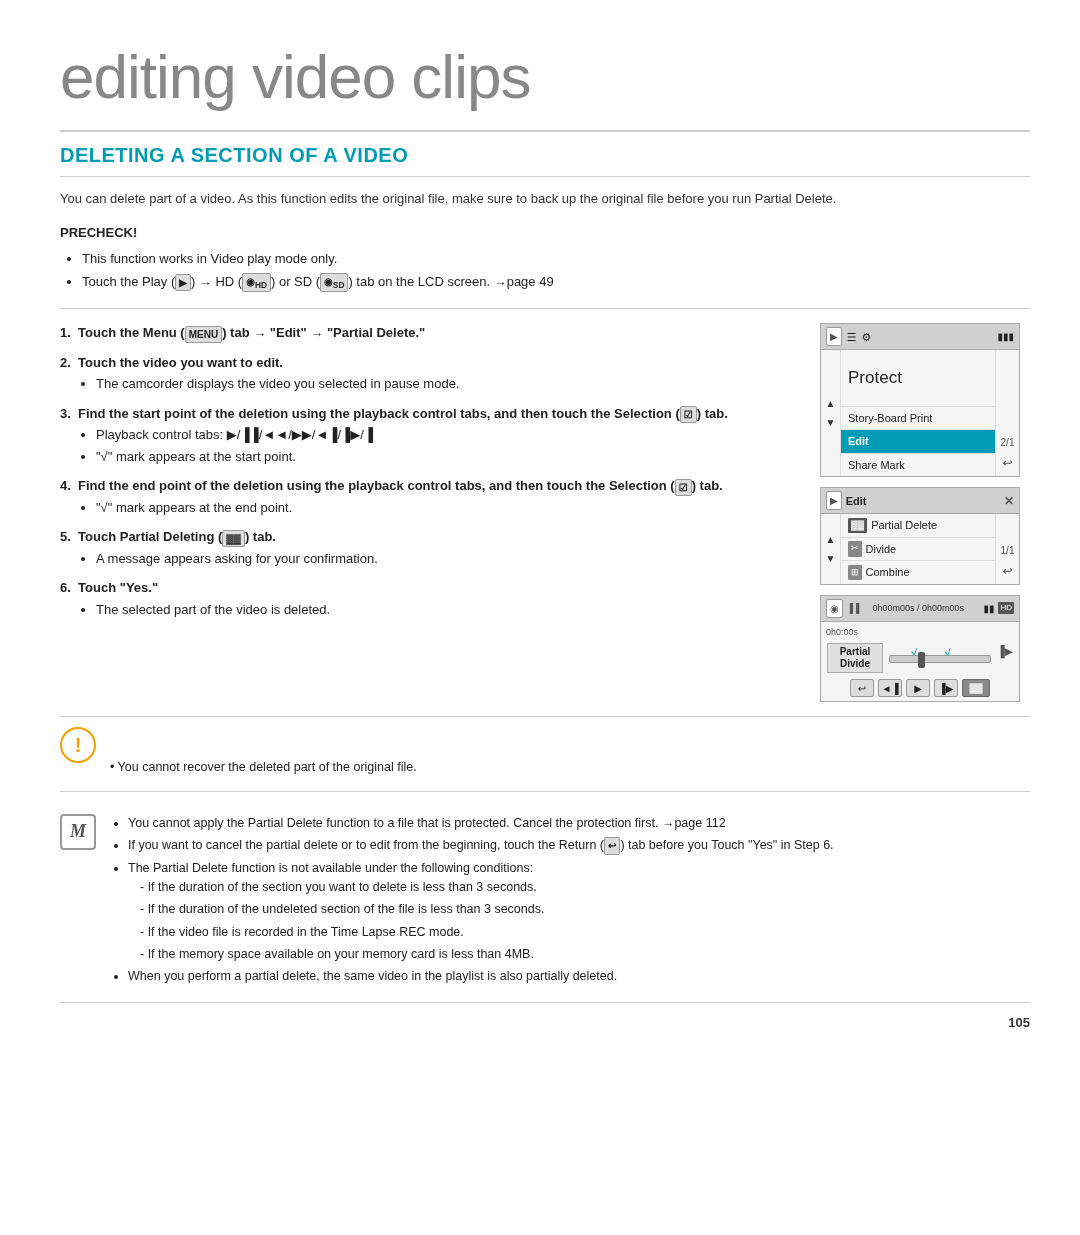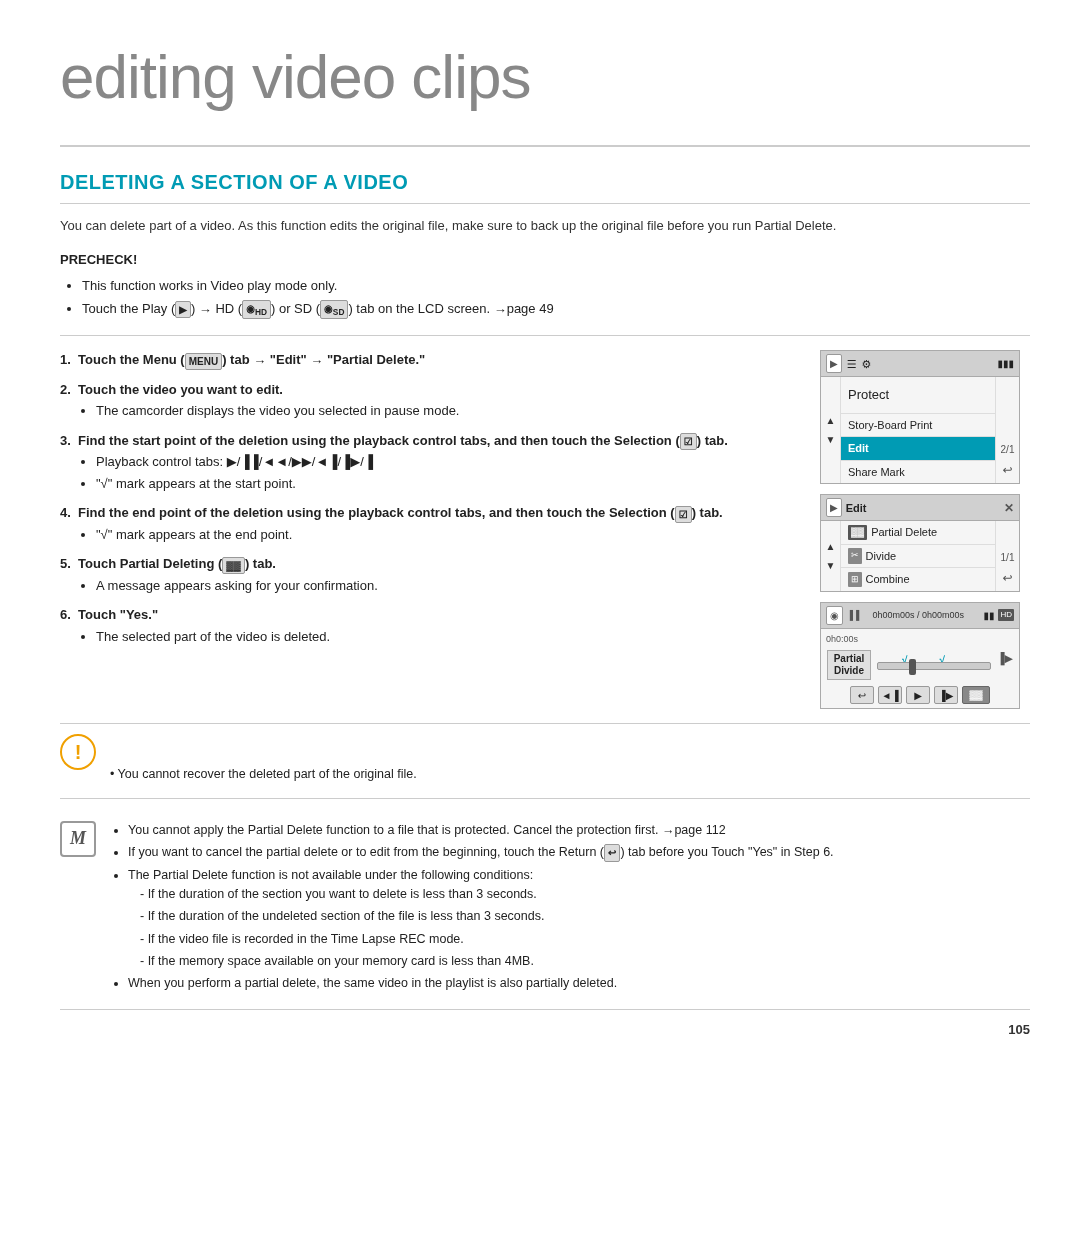--- a/index.html
+++ b/index.html
@@ -14,22 +14,22 @@
       line-height: 1.5;
     }
 
     
     .page-title {
       font-size: 62px;
       font-weight: 200;
       color: #888;
       letter-spacing: -1px;
       border-bottom: 2px solid #ccc;
-      padding-bottom: 22px;
-      margin-bottom: 20px;
+      padding-bottom: 7px;
+      margin-bottom: 8px;
       font-family: Arial, Helvetica, sans-serif;
     }
 
     
     .section-heading {
       font-size: 20px;
       font-weight: 900;
       color: #009bb4;
       text-transform: uppercase;
       border-bottom: 1px solid #ccc;
@@ -305,21 +305,21 @@
         <span style="font-size:11px;">⚙</span>
         <span style="font-size:10px; margin-left:auto;">▮▮▮</span>
       </div>
 
       <div style="display:flex; align-items:stretch;">
         <div style="display:flex; flex-direction:column; align-items:center; justify-content:center; width:20px; border-right:1px solid #ddd; gap:4px; padding:4px 0;">
           <span style="font-size:10px; color:#333;">▲</span>
           <span style="font-size:10px; color:#333;">▼</span>
         </div>
         <div style="flex:1;">
-          <div style="padding:8px 7px; font-size:13px; border-bottom:1px solid #ddd;">Protect</div>
+          <div style="padding:15px 7px; font-size:17px; border-bottom:1px solid #ddd;">Protect</div>
           <div style="padding:3px 7px; font-size:11px; border-bottom:1px solid #ddd;">Story-Board Print</div>
           <div style="padding:3px 7px; font-size:11px; background:#009bb4; color:#fff; font-weight:bold; border-bottom:1px solid #ddd;">Edit</div>
           <div style="padding:3px 7px; font-size:11px;">Share Mark</div>
         </div>
         <div style="display:flex; flex-direction:column; align-items:center; justify-content:flex-end; width:24px; border-left:1px solid #ddd; padding:4px 2px; gap:4px;">
           <span style="font-size:10px; color:#555;">2/1</span>
           <span style="font-size:12px; color:#555;">↩</span>
         </div>
       </div>
     </div>
@@ -365,21 +365,21 @@
         <span style="font-size:9px; color:#555;">▐▐</span>
         <span style="font-size:9px; color:#333; margin-left:2px;padding-left:7px;">0h00m00s / 0h00m00s</span>
         <span style="font-size:10px; margin-left:auto;">▮▮</span>
         <span style="font-size:8px; background:#555; color:#fff; padding:0 2px; border-radius:1px;">HD</span>
       </div>
       <div style="padding:2px 5px;">
         <span style="font-size:9px; color:#555;">0h0:00s</span>
       </div>
 
       <div style="display:flex; padding:2px 6px; gap:6px; align-items:flex-start;">
-        <div style="width:44px;">
+        <div style="width:56px;">
           <div style="font-size:10px; font-weight:bold; line-height:1.2; text-align:center; background:#e0e0e0; border:1px solid #aaa; padding:2px;">
             <span>Partial</span><br>
             <span>Divide</span>
           </div>
         </div>
 
         <div style="flex:1; position:relative; padding-top:12px;">
 
           <span style="position:absolute; top:2px; left:22%; font-size:10px; color:#009bb4; font-weight:bold;">√</span>
           <span style="position:absolute; top:2px; left:55%; font-size:10px; color:#009bb4; font-weight:bold;">√</span>

